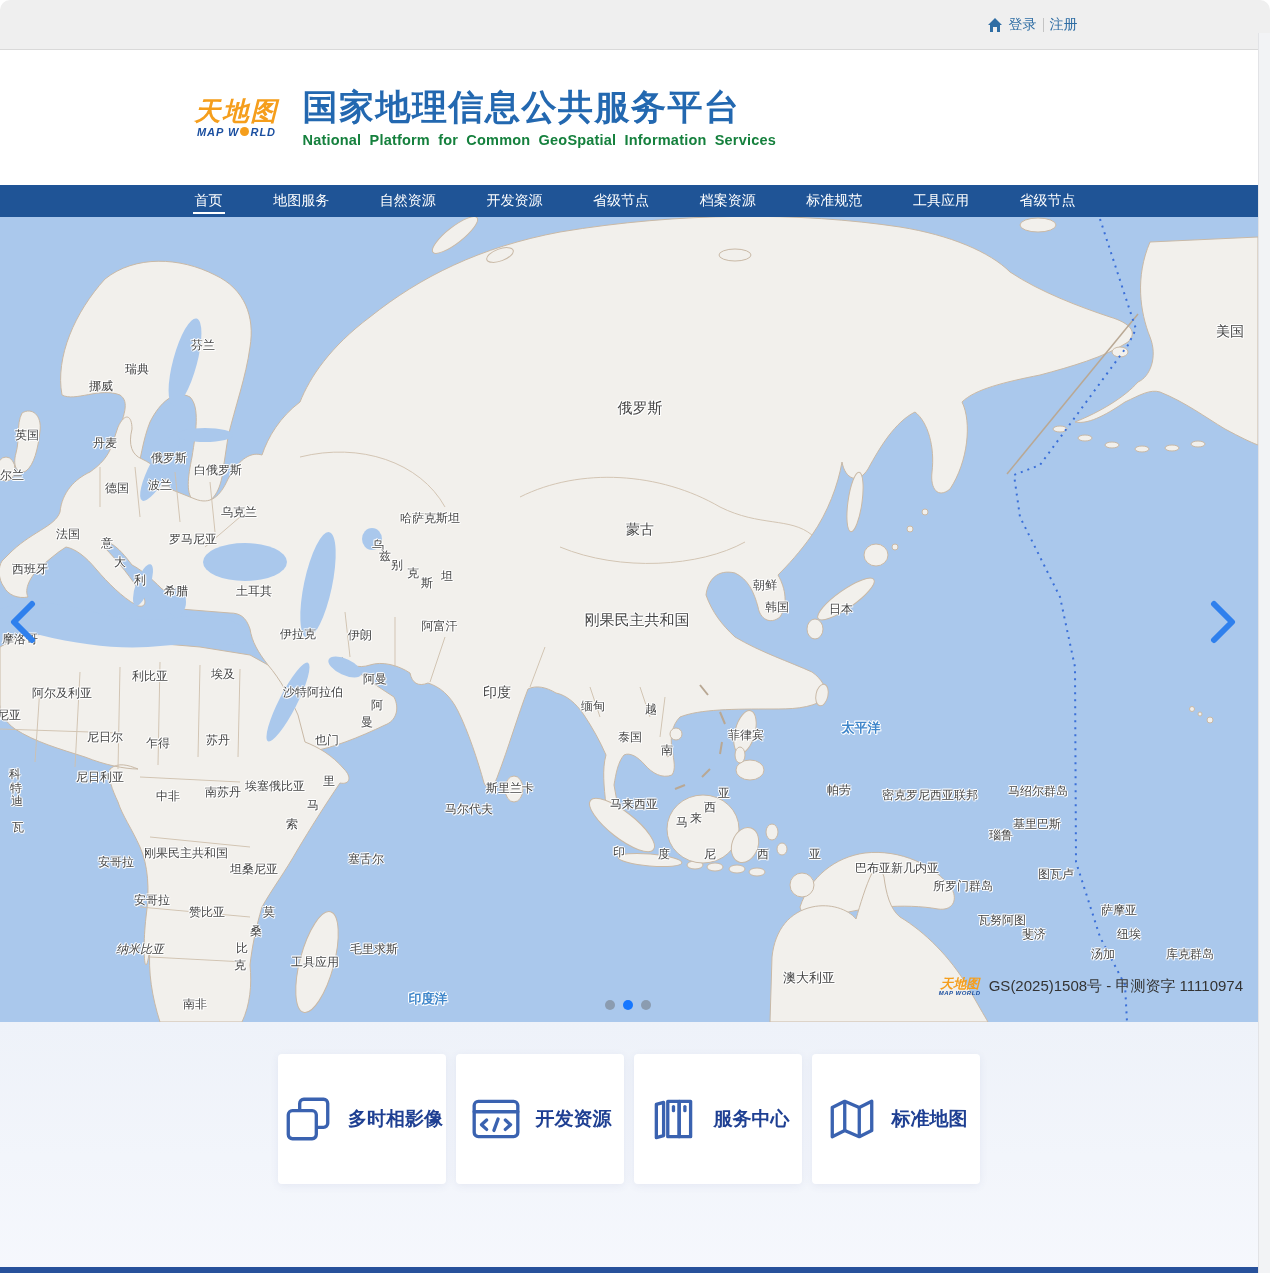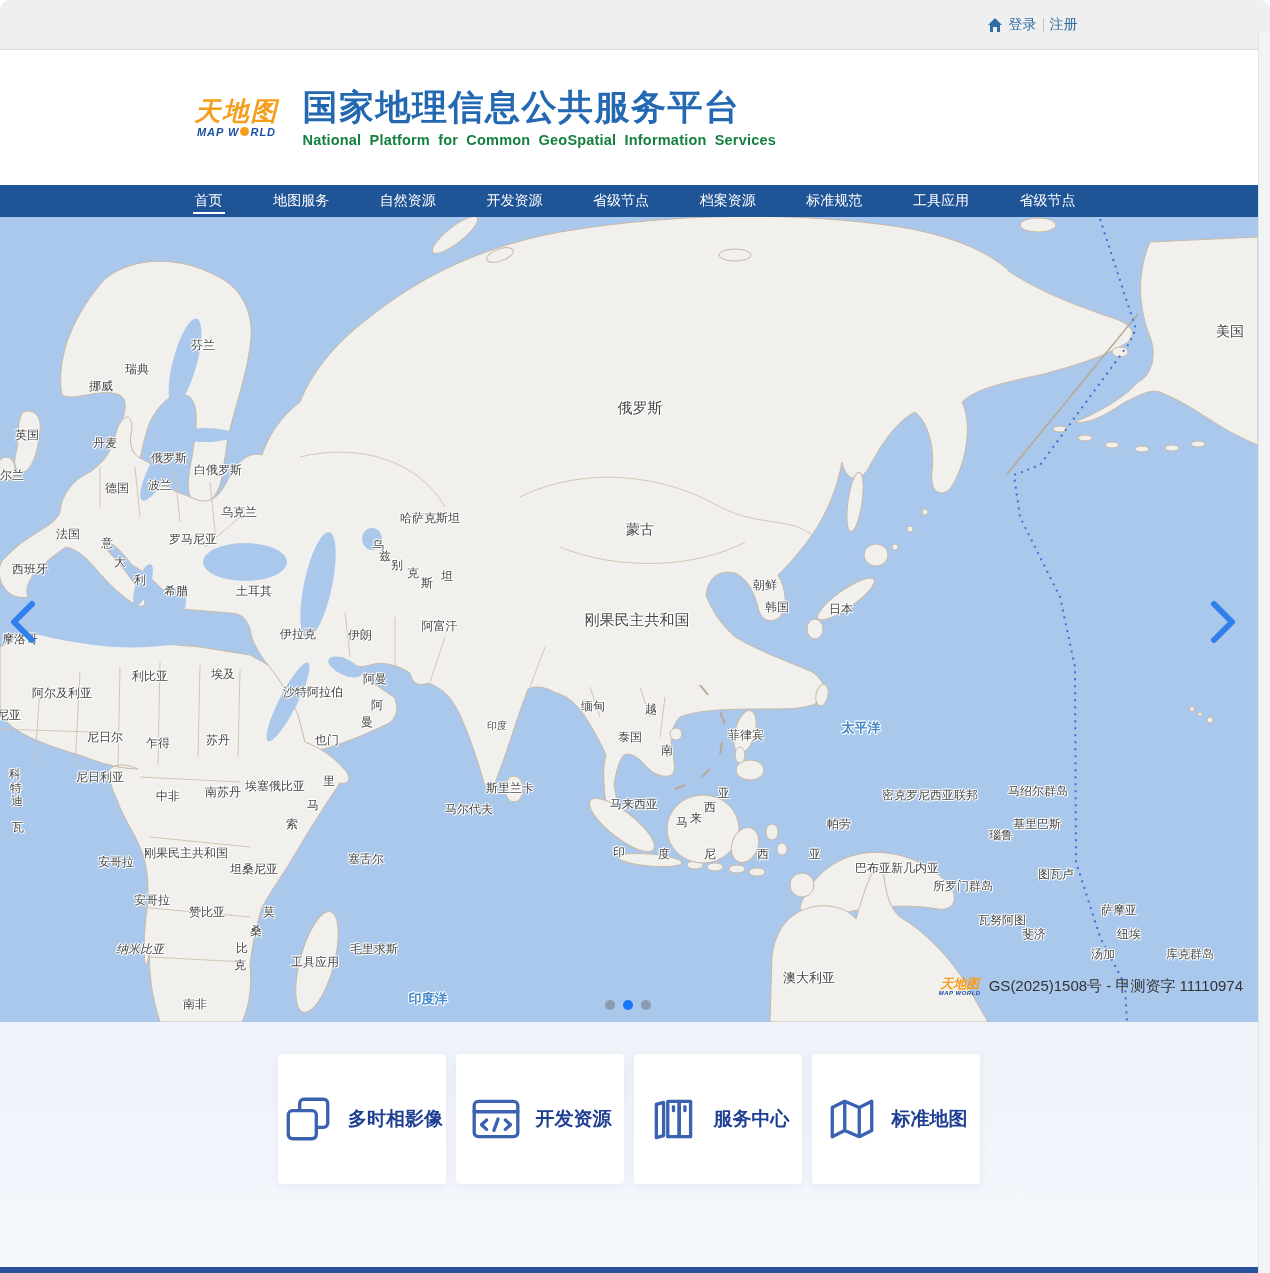--- a/index.html
+++ b/index.html
@@ -286,34 +286,34 @@
       <span class="lbl" style="left: 777px; top: 390px;">韩国</span>
       <span class="lbl" style="left: 841px; top: 392px;">日本</span>
       <span class="lbl" style="left: 298px; top: 417px;">伊拉克</span>
       <span class="lbl" style="left: 360px; top: 418px;">伊朗</span>
       <span class="lbl" style="left: 423px; top: 409px; padding-left: 33px;">阿富汗</span>
       <span class="lbl" style="left: 370px; top: 462px; padding-left: 10px;">阿曼</span>
       <span class="lbl" style="left: 377px; top: 488px;">阿</span>
       <span class="lbl" style="left: 367px; top: 505px;">曼</span>
       <span class="lbl" style="left: 313px; top: 475px;">沙特阿拉伯</span>
       <span class="lbl" style="left: 327px; top: 523px;">也门</span>
-      <span class="lbl big" style="font-size: 10px; left: 497px; top: 476px; margin-top: 33px;">印度</span>
+      <span class="lbl big" style="font-size: 14px; left: 497px; top: 476px;">印度</span>
       <span class="lbl" style="left: 593px; top: 489px;">缅甸</span>
       <span class="lbl" style="left: 651px; top: 492px;">越</span>
       <span class="lbl" style="left: 630px; top: 520px;">泰国</span>
       <span class="lbl" style="left: 667px; top: 533px;">南</span>
       <span class="lbl" style="left: 746px; top: 518px;">菲律宾</span>
       <span class="lbl" style="left: 510px; top: 571px;">斯里兰卡</span>
       <span class="lbl" style="left: 469px; top: 592px;">马尔代夫</span>
       <span class="lbl" style="left: 634px; top: 587px;">马来西亚</span>
       <span class="lbl" style="left: 724px; top: 576px;">亚</span>
       <span class="lbl" style="left: 710px; top: 590px;">西</span>
       <span class="lbl" style="left: 696px; top: 601px;">来</span>
       <span class="lbl" style="left: 682px; top: 605px;">马</span>
-      <span class="lbl" style="left: 817px; top: 607px; padding-left: 44px;">帕劳</span>
+      <span class="lbl" style="left: 817px; top: 573px; padding-left: 44px;">帕劳</span>
       <span class="lbl" style="left: 619px; top: 635px;">印</span>
       <span class="lbl" style="left: 664px; top: 637px;">度</span>
       <span class="lbl" style="left: 710px; top: 637px;">尼</span>
       <span class="lbl" style="left: 763px; top: 637px;">西</span>
       <span class="lbl" style="left: 815px; top: 637px;">亚</span>
       <span class="lbl" style="left: 930px; top: 578px;">密克罗尼西亚联邦</span>
       <span class="lbl" style="left: 1038px; top: 574px;">马绍尔群岛</span>
       <span class="lbl" style="left: 1037px; top: 607px;">基里巴斯</span>
       <span class="lbl" style="left: 1001px; top: 618px;">瑙鲁</span>
       <span class="lbl" style="left: 897px; top: 651px;">巴布亚新几内亚</span>

